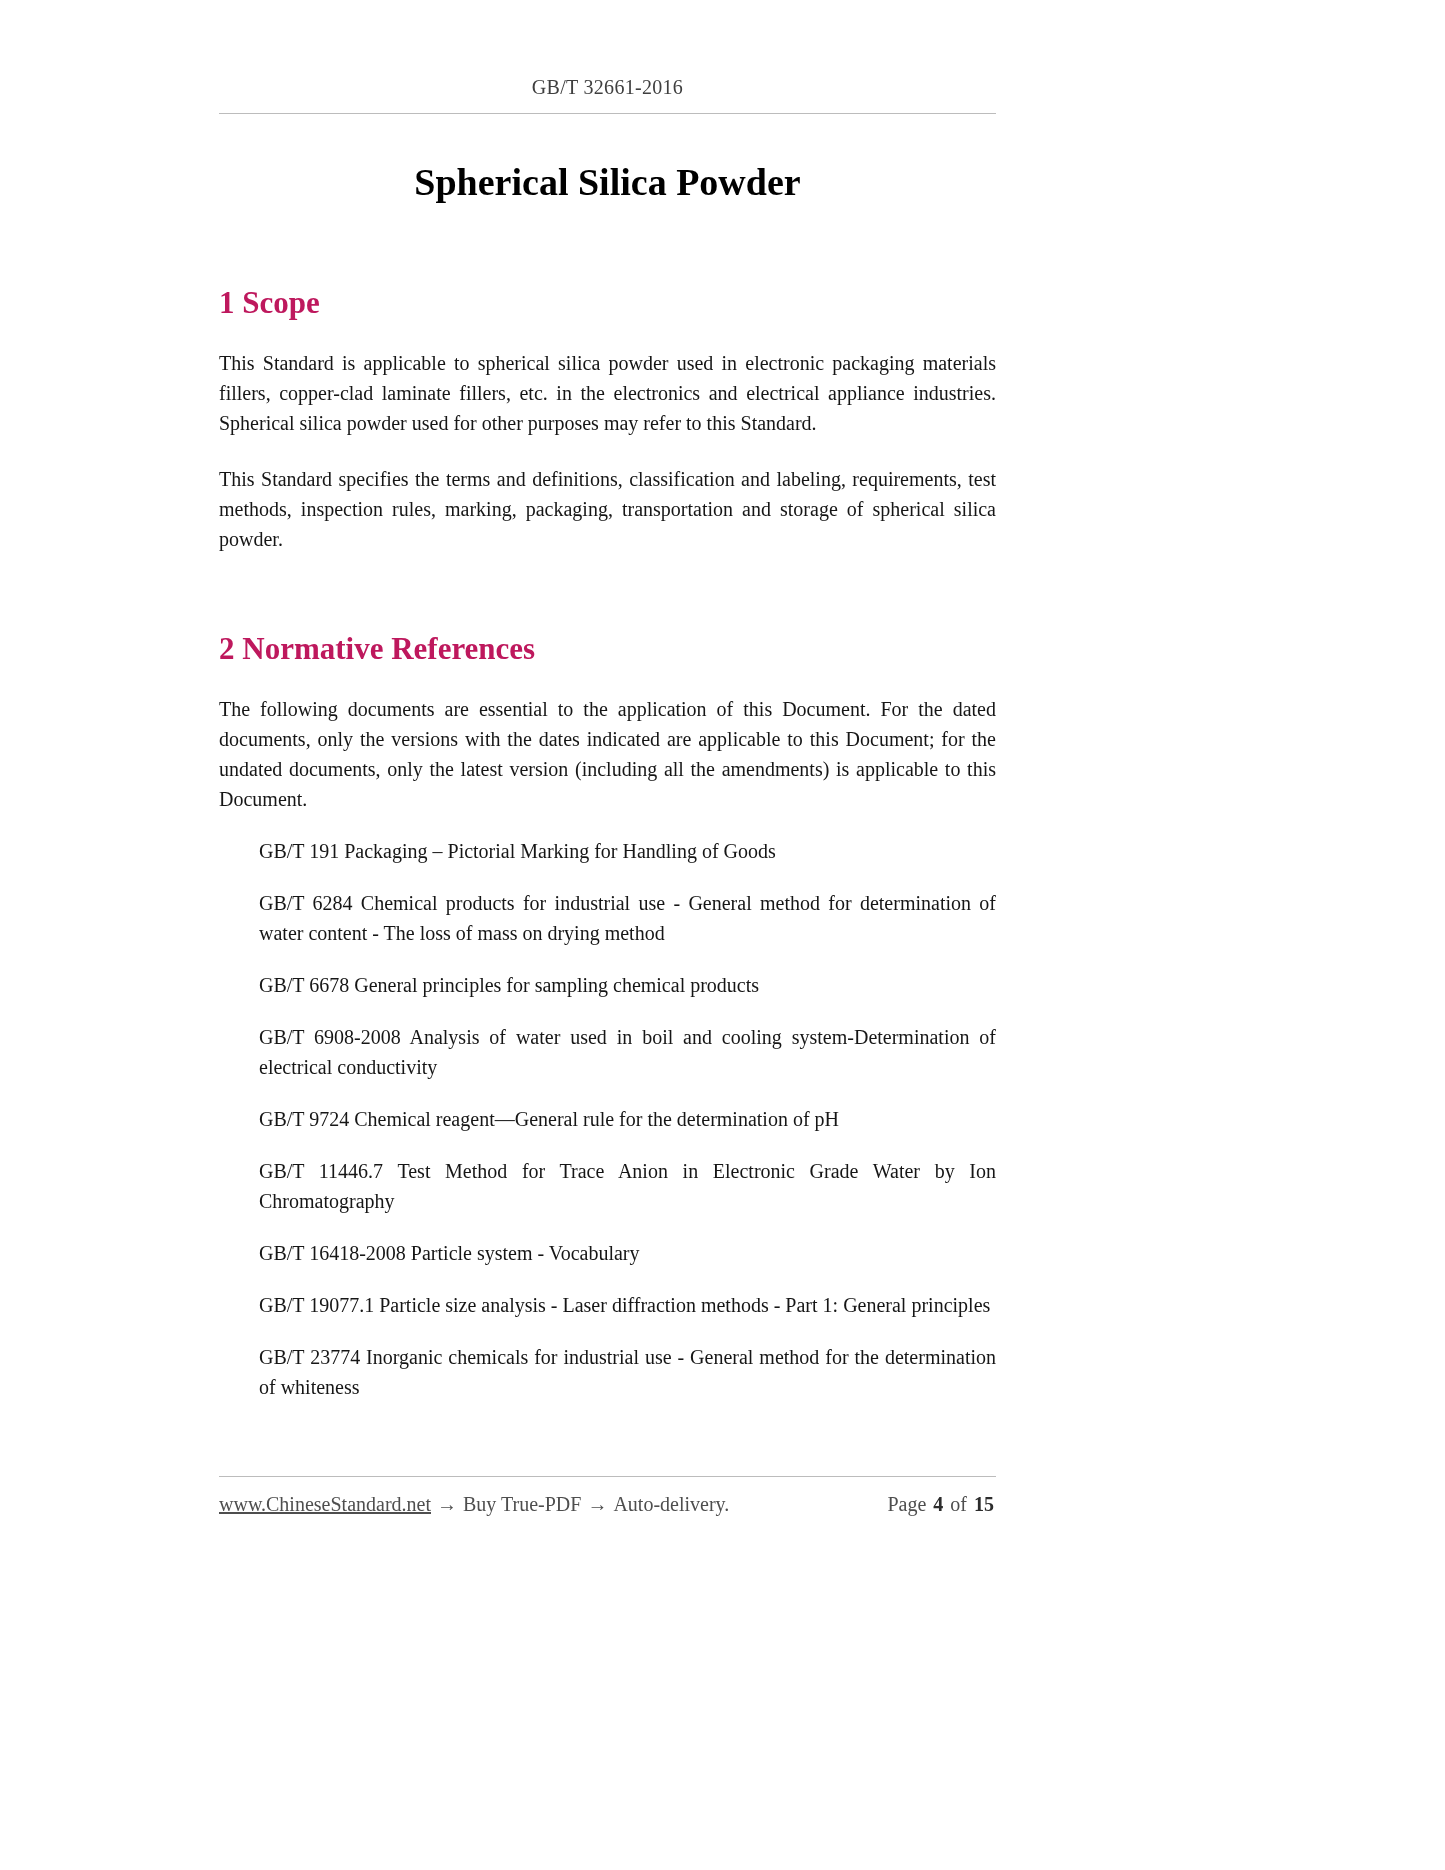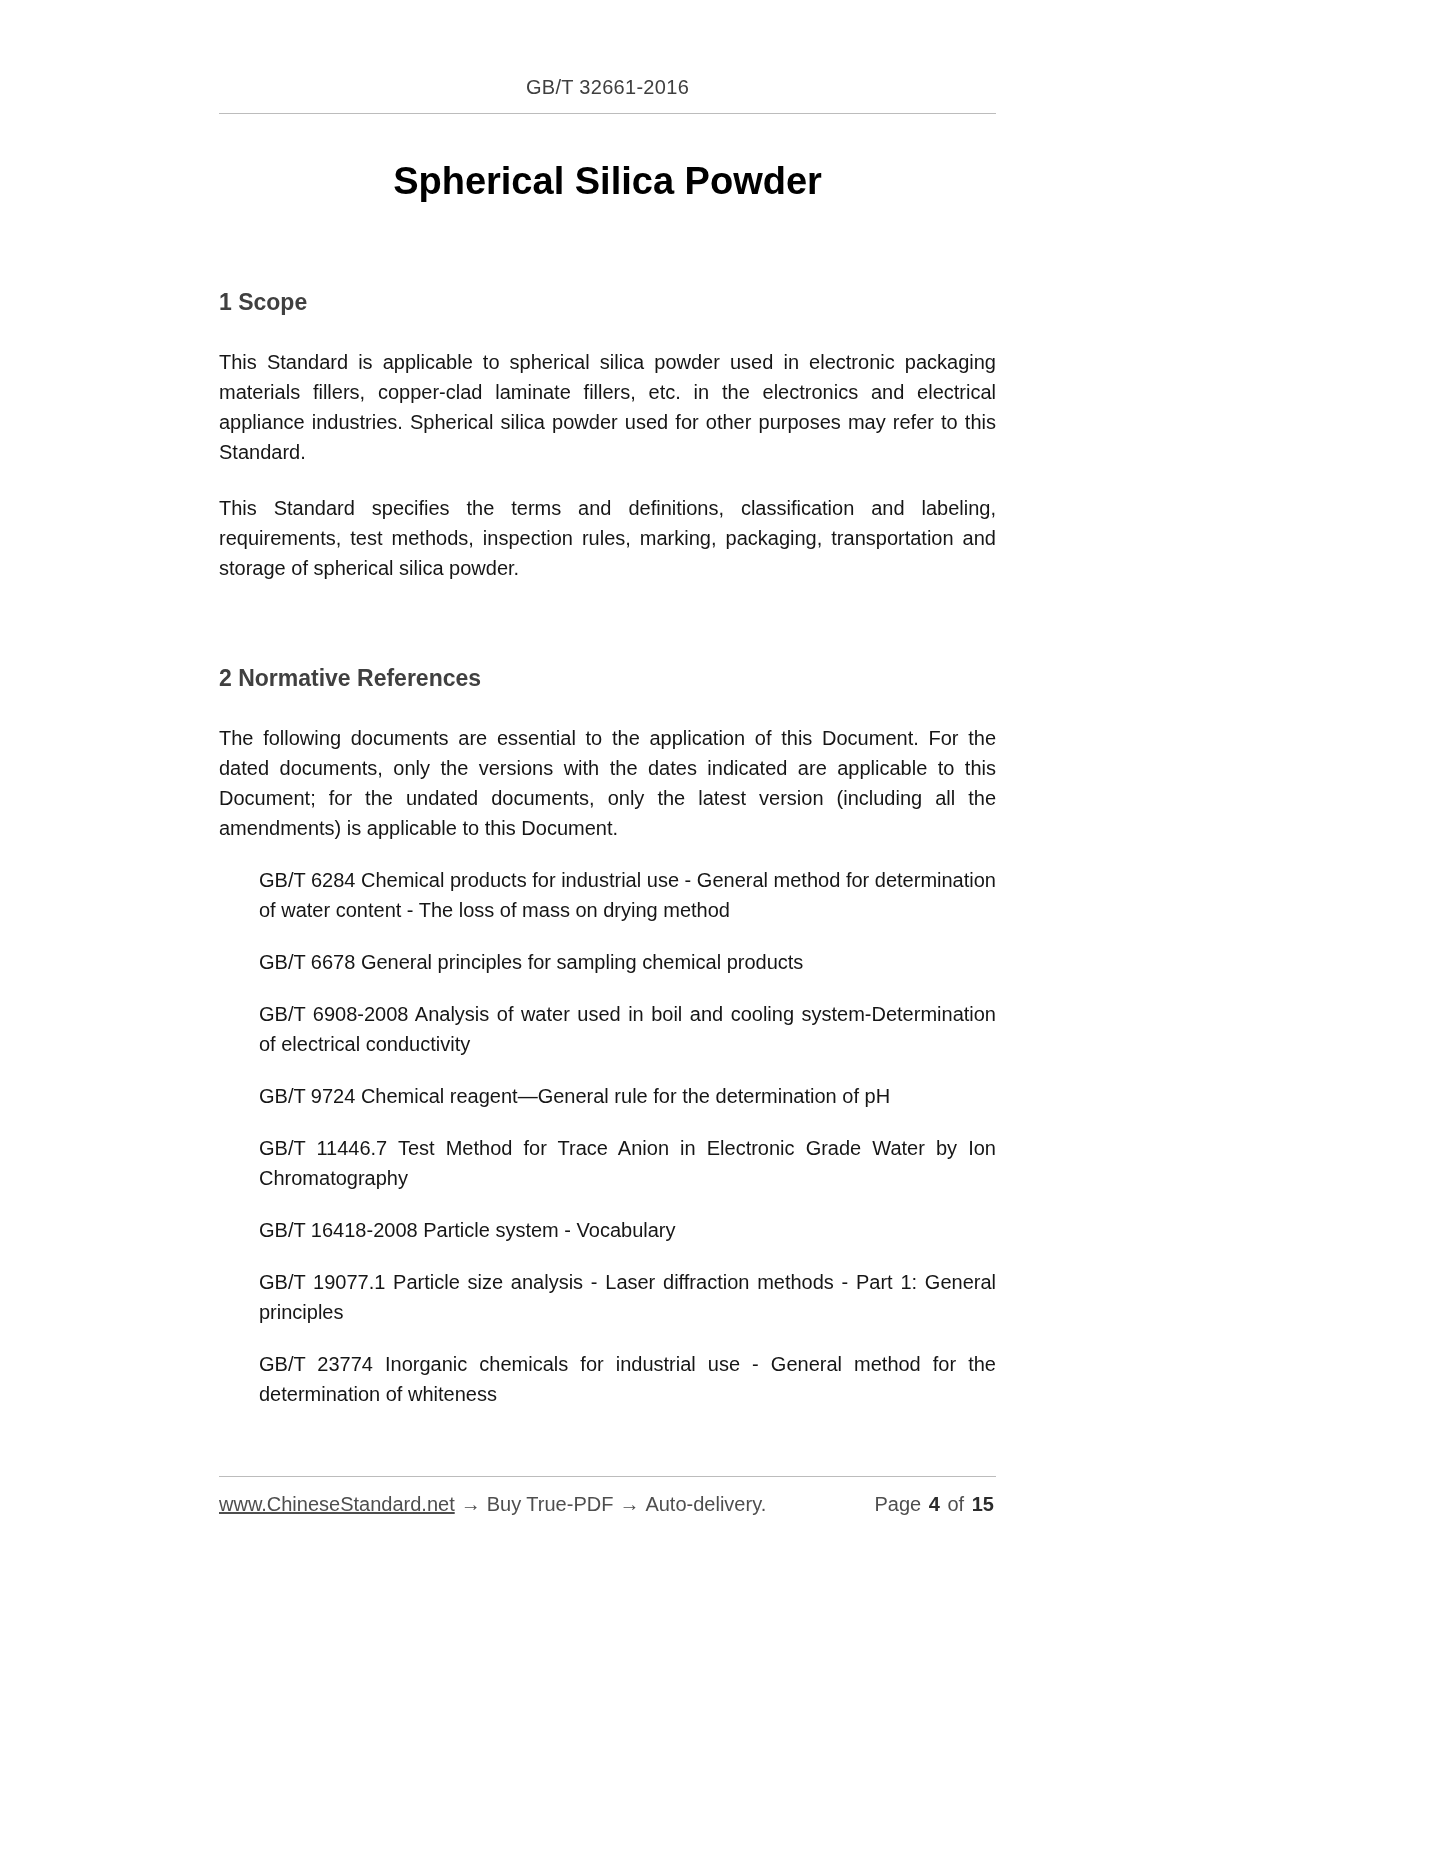--- a/index.html
+++ b/index.html
@@ -5,21 +5,21 @@
   html, body {
     margin: 0;
     padding: 0;
     background: #ffffff;
   }
   .page {
     position: relative;
     width: 1218px;
     height: 1870px;
     background: #ffffff;
-    font-family: Liberation Sans, sans-serif;
+    font-family: Liberation Serif, serif;
     color: #161616;
     overflow: hidden;
   }
   .content {
     position: absolute;
     left: 219px;
     top: 0;
     width: 777px;
   }
   .header-code {
@@ -37,23 +37,23 @@
   }
   .doc-title {
     margin: 46px 0 0 0;
     text-align: center;
     font-size: 38px;
     font-weight: bold;
     color: #000000;
   }
   h2.section-heading {
     margin: 76px 0 0 0;
-    font-size: 23px;
+    font-size: 31px;
     font-weight: bold;
-    color: #404040;
+    color: #be185d;
     line-height: 38px;
   }
   h2.section-heading.first {
     margin-top: 80px;
   }
   p.body-para {
     margin: 26px 0 0 0;
     font-size: 20px;
     line-height: 30px;
     text-align: justify;
@@ -117,20 +117,21 @@
     <h2 class="section-heading first">1 Scope</h2>
 
     <p class="body-para">This Standard is applicable to spherical silica powder used in electronic packaging materials fillers, copper-clad laminate fillers, etc. in the electronics and electrical appliance industries. Spherical silica powder used for other purposes may refer to this Standard.</p>
 
     <p class="body-para">This Standard specifies the terms and definitions, classification and labeling, requirements, test methods, inspection rules, marking, packaging, transportation and storage of spherical silica powder.</p>
 
     <h2 class="section-heading">2 Normative References</h2>
 
     <p class="body-para">The following documents are essential to the application of this Document. For the dated documents, only the versions with the dates indicated are applicable to this Document; for the undated documents, only the latest version (including all the amendments) is applicable to this Document.</p>
 
+    <p class="ref-item">GB/T 191 Packaging – Pictorial Marking for Handling of Goods</p>
     <p class="ref-item">GB/T 6284 Chemical products for industrial use - General method for determination of water content - The loss of mass on drying method</p>
     <p class="ref-item">GB/T 6678 General principles for sampling chemical products</p>
     <p class="ref-item">GB/T 6908-2008 Analysis of water used in boil and cooling system-Determination of electrical conductivity</p>
     <p class="ref-item">GB/T 9724 Chemical reagent—General rule for the determination of pH</p>
     <p class="ref-item">GB/T 11446.7 Test Method for Trace Anion in Electronic Grade Water by Ion Chromatography</p>
     <p class="ref-item">GB/T 16418-2008 Particle system - Vocabulary</p>
     <p class="ref-item">GB/T 19077.1 Particle size analysis - Laser diffraction methods - Part 1: General principles</p>
     <p class="ref-item">GB/T 23774 Inorganic chemicals for industrial use - General method for the determination of whiteness</p>
 
   </div>

